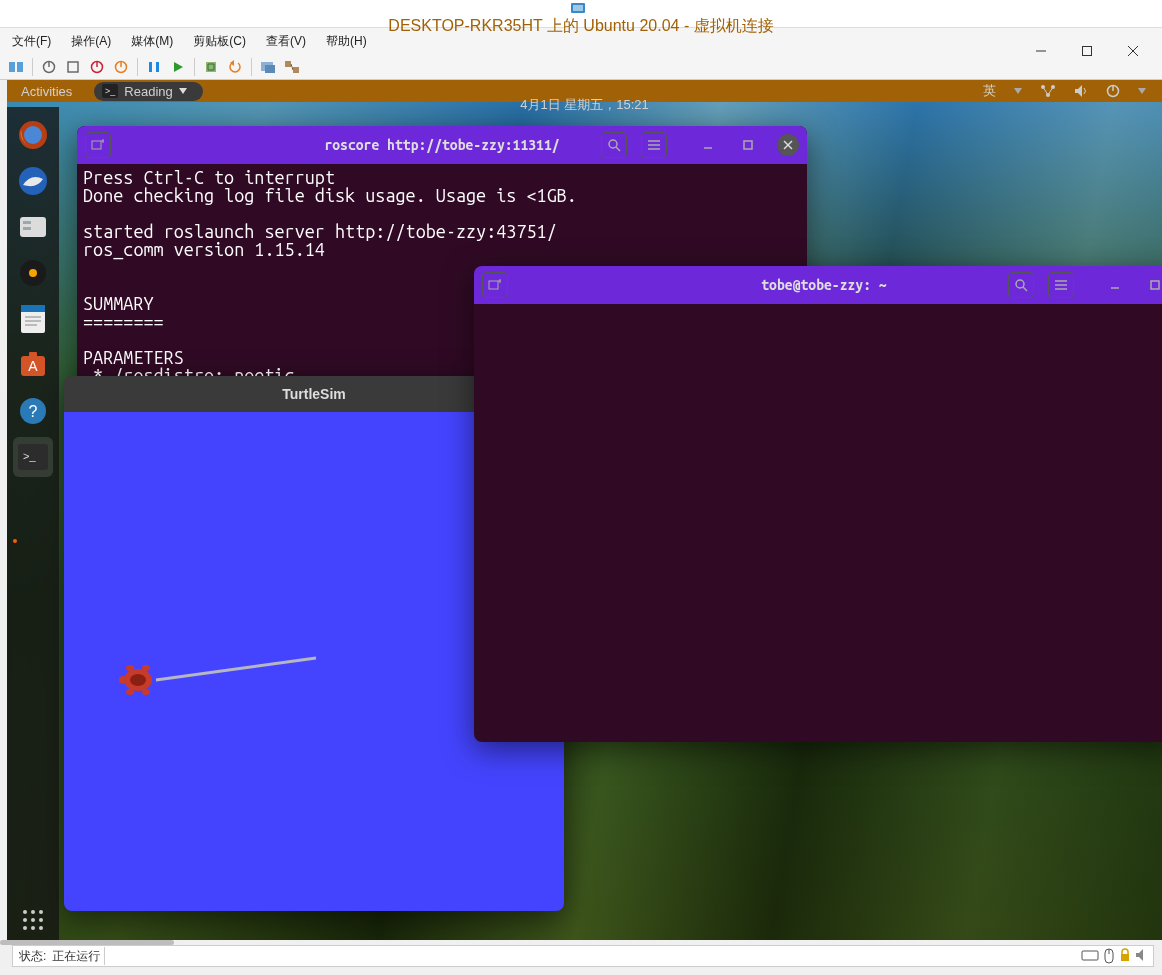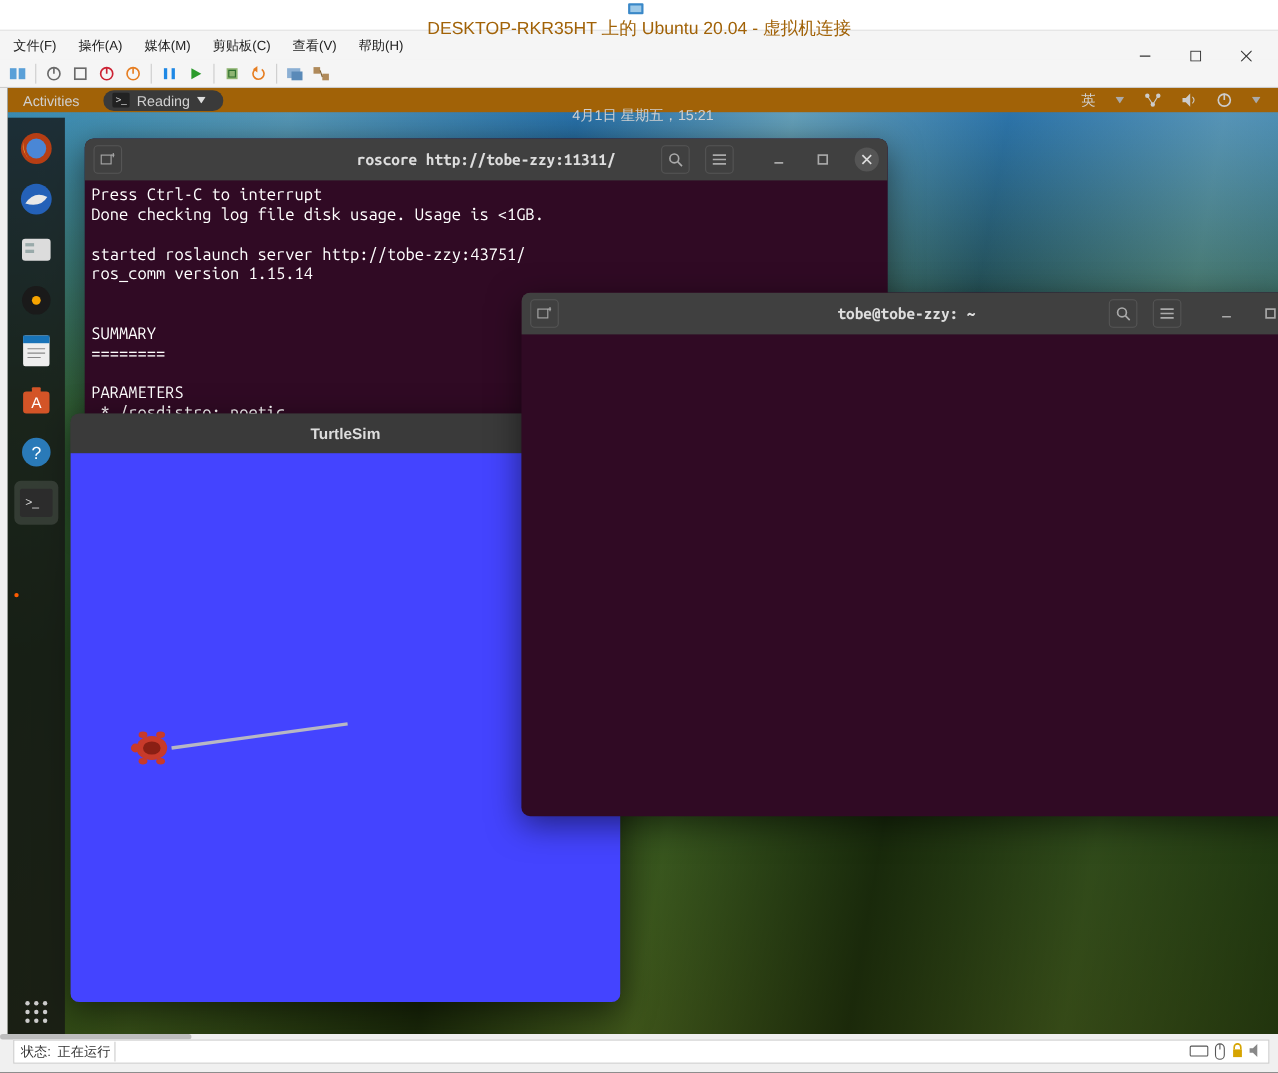--- a/index.html
+++ b/index.html
@@ -38,29 +38,29 @@
 
 .dock { position:absolute; left:0; top:27px; bottom:0; width:52px; background:rgba(20,20,20,.78); display:flex; flex-direction:column; align-items:center; padding-top:8px; gap:6px; z-index:40; }
 .dock-item { width:40px; height:40px; border-radius:6px; display:flex; align-items:center; justify-content:center; }
 .dock-item.active { background:rgba(255,255,255,.12); }
 .dock-spacer { flex:1; }
 .dock-apps { width:40px; height:40px; display:flex; align-items:center; justify-content:center; }
 .dot-red { position:absolute; left:6px; top:432px; width:4px; height:4px; border-radius:50%; background:#ff5c00; }
 
 
 .termwin { position:absolute; background:#300a24; border-radius:8px; font-family:"Ubuntu Mono","DejaVu Sans Mono",monospace; color:#e6e6e6; overflow:hidden; box-shadow:0 8px 30px rgba(0,0,0,.5); }
-.term-hdr { height:38px; background:#404040; display:flex; align-items:center; padding:0 8px; color:#ddd; font-size:14px; position:relative; }
+.term-hdr { height:38px; background:#6d28d9; display:flex; align-items:center; padding:0 8px; color:#ddd; font-size:14px; position:relative; }
 .term-hdr .new-tab { width:26px; height:26px; border:1px solid #555; border-radius:4px; display:flex; align-items:center; justify-content:center; }
 .term-hdr .title { position:absolute; left:50%; transform:translateX(-50%); font-weight:600; }
 .term-hdr .right { margin-left:auto; display:flex; gap:14px; align-items:center; }
 .hdr-btn { width:26px; height:26px; border:1px solid #555; border-radius:4px; display:flex; align-items:center; justify-content:center; }
 .wctl { display:flex; gap:18px; margin-left:16px; }
 .wctl div { width:22px; height:22px; border-radius:50%; display:flex; align-items:center; justify-content:center; }
 .wctl .close { background:#555; }
-.term-body { padding:4px 6px; font-size:15px; line-height:18px; white-space:pre; }
+.term-body { padding:4px 6px; font-size:18px; line-height:18px; white-space:pre; }
 .prompt-user { color:#4e9a06; font-weight:bold; }
 .prompt-path { color:#3465a4; font-weight:bold; }
 
 
 .turtlesim { position:absolute; background:#3a3a3a; border-radius:8px; overflow:hidden; box-shadow:0 8px 30px rgba(0,0,0,.5); }
 .turtlesim-hdr { height:36px; background:#3a3a3a; display:flex; align-items:center; justify-content:center; color:#ddd; font-weight:600; font-size:14px; }
 .turtlesim-canvas { background:#4444ff; position:relative; }
 .turtle-trail { position:absolute; }
 .turtle { position:absolute; }
 

